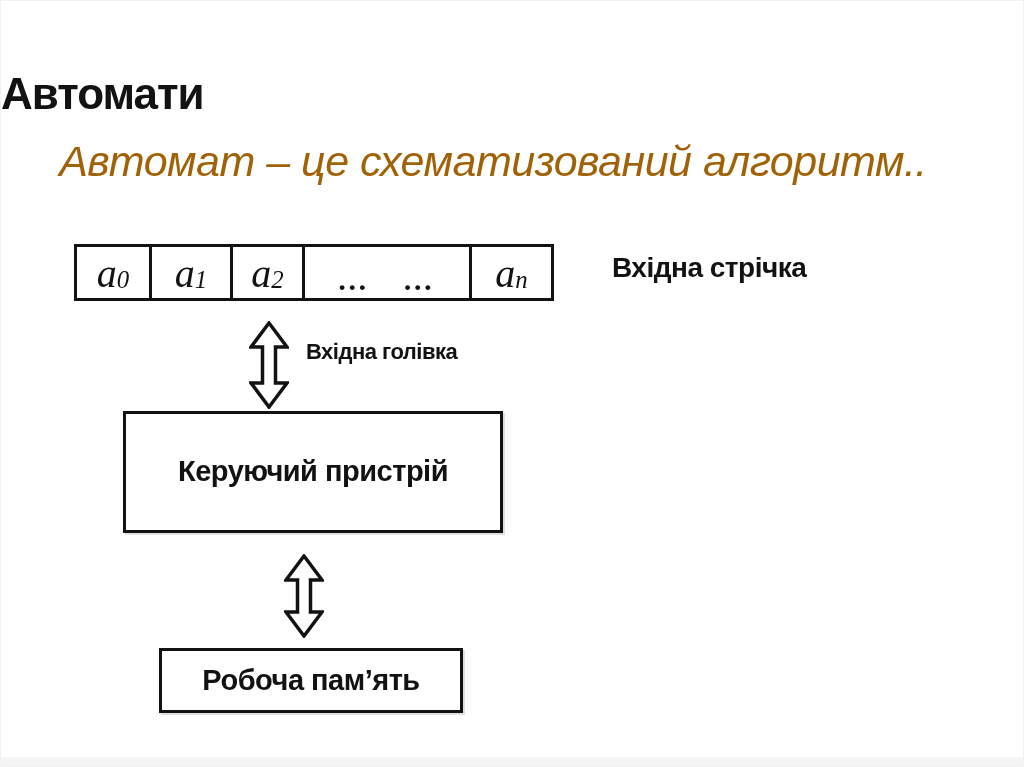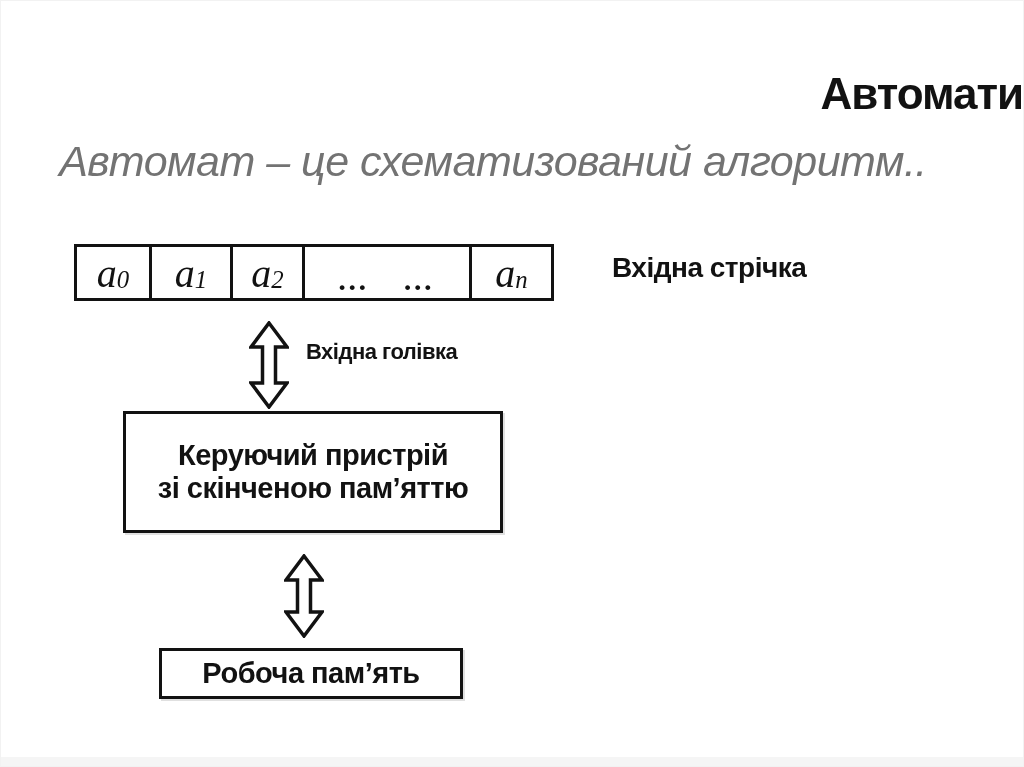--- a/index.html
+++ b/index.html
@@ -20,34 +20,34 @@
   .bottom-strip {
     position: absolute;
     left: 0; right: 0; bottom: 0;
     height: 9px;
     background: #f5f5f5;
   }
 
   .slide-title {
     position: absolute;
     top: 68px; left: 0; right: 0;
-    text-align: right;
+    text-align: left;
     font-size: 44px;
     font-weight: bold;
     letter-spacing: -1px;
     color: #121212;
   }
   .slide-subtitle {
     position: absolute;
     top: 136px; left: 0; right: 38px;
     text-align: center;
     font-style: italic;
     font-size: 43px;
     letter-spacing: -0.5px;
-    color: #737373;
+    color: #a16207;
   }
 
   
   .tape {
     position: absolute;
     left: 73px; top: 243px;
     width: 480px; height: 57px;
     border: 3px solid #121212;
     display: flex;
     background: #fff;
@@ -108,21 +108,21 @@
     align-items: center;
     justify-content: center;
     text-align: right;
     font-weight: bold;
     font-size: 29px;
     letter-spacing: -0.5px;
     line-height: 1.15;
     box-shadow: 2px 2px 0 rgba(0,0,0,0.12);
   }
   .control-box { left: 122px; top: 410px; width: 380px; height: 122px; }
-  .memory-box  { left: 158px; top: 647px; width: 304px; height: 51px; }
+  .memory-box  { left: 158px; top: 647px; width: 304px; height: 65px; }
 </style>
 </head>
 <body>
 
 <div class="page">
 
   <h1 class="slide-title">Автомати</h1>
 
   <div class="slide-subtitle">Автомат – це схематизований алгоритм..</div>
 
@@ -152,21 +152,20 @@
   <div class="diagram-label tape-label">Вхідна стрічка</div>
 
   <svg class="v-arrow arrow-1" width="40" height="88" viewBox="0 0 40 88">
     <polygon points="20,2 38,26 26.5,26 26.5,62 38,62 20,86 2,62 13.5,62 13.5,26 2,26" fill="#ffffff" stroke="#121212" stroke-width="3.5" stroke-linejoin="miter"></polygon>
   </svg>
 
   <div class="diagram-label head-label">Вхідна голівка</div>
 
   <div class="box control-box">
     <div>Керуючий пристрій</div>
-    <div>зі скінченою пам’яттю</div>
   </div>
 
   <svg class="v-arrow arrow-2" width="40" height="84" viewBox="0 0 40 84">
     <polygon points="20,2 38,26 26.5,26 26.5,58 38,58 20,82 2,58 13.5,58 13.5,26 2,26" fill="#ffffff" stroke="#121212" stroke-width="3.5" stroke-linejoin="miter"></polygon>
   </svg>
 
   <div class="box memory-box">
     <div>Робоча пам’ять</div>
   </div>
 

